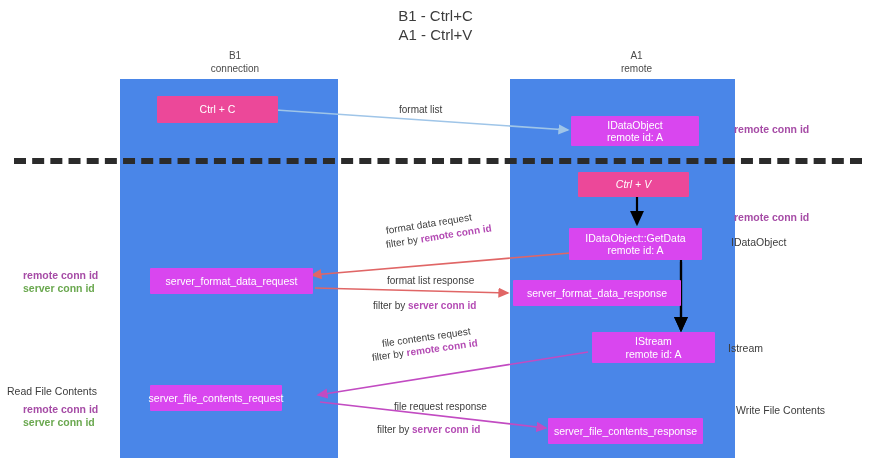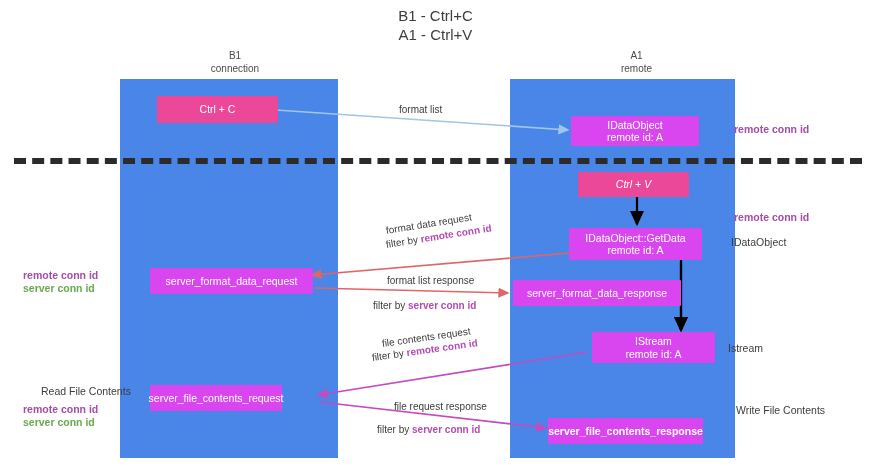--- a/index.html
+++ b/index.html
@@ -149,27 +149,27 @@
 
   <div class="abs sidelabel lbl-purple" style="left:23px;top:269px;">remote conn id</div>
   <div class="abs sidelabel lbl-green" style="left:23px;top:282px;">server conn id</div>
 
   <div class="abs node orange" style="left:592px;top:332px;width:123px;height:31px;">IStream
 remote id: A</div>
   <div class="abs sidelabel" style="left:728px;top:342px;">Istream</div>
 
   <div class="abs node orange" style="left:150px;top:385px;width:132px;height:26px;">server_file_contents_request</div>
 
-  <div class="abs node orange" style="left:548px;top:418px;width:155px;height:26px;font-weight:bold;">server_file_contents_response</div>
+  <div class="abs node orange" style="left:548px;top:418px;width:155px;height:26px;">server_file_contents_response</div>
 
   <div class="abs sidelabel" style="left:736px;top:404px;">Write File Contents</div>
 
   <div class="abs edgelabel rot-up6" style="left:381px;top:337px;">file contents request</div>
   <div class="abs edgelabel rot-up6" style="left:371px;top:351px;"><span>filter by </span><b class="c-purple">remote conn id</b></div>
 
   <div class="abs edgelabel" style="left:394px;top:400px;">file request response</div>
   <div class="abs edgelabel" style="left:377px;top:423px;"><span>filter by </span><b class="c-magenta">server conn id</b></div>
 
-  <div class="abs sidelabel" style="left:41px;top:385px;">Read File Contents</div>
+  <div class="abs sidelabel" style="left:7px;top:385px;">Read File Contents</div>
   <div class="abs sidelabel lbl-purple" style="left:23px;top:403px;">remote conn id</div>
   <div class="abs sidelabel lbl-green" style="left:23px;top:416px;">server conn id</div>
 
 </div>
 
 </body></html>

